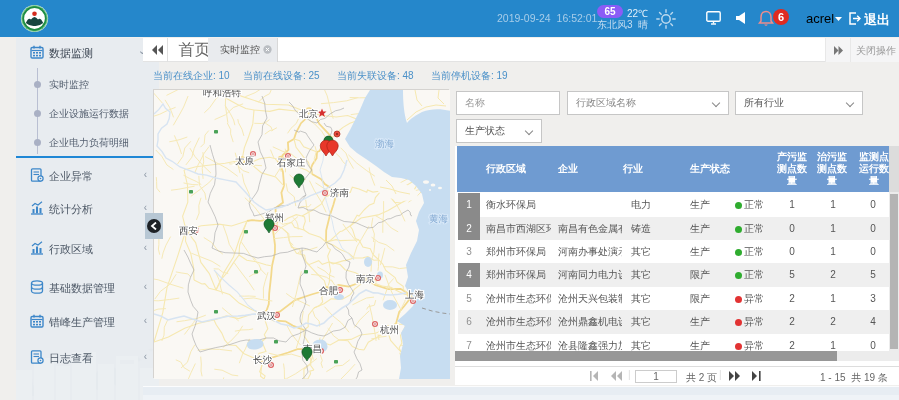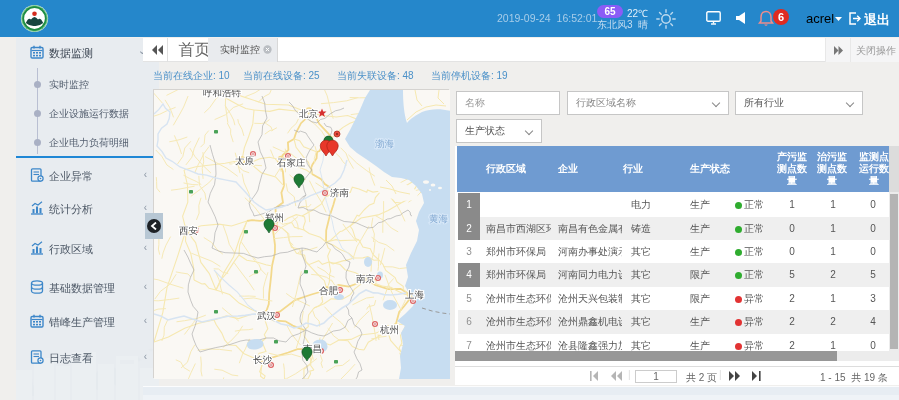--- a/index.html
+++ b/index.html
@@ -659,20 +659,21 @@
   <div style="left:29px">行政区域</div>
   <div style="left:101px">企业</div>
   <div style="left:166px">行业</div>
   <div style="left:233px">生产状态</div>
   <div class="ctr" style="left:318px;width:34px">产污监<br>测点数<br>量</div>
   <div class="ctr" style="left:352px;width:46px">治污监<br>测点数<br>量</div>
   <div class="ctr" style="left:400px;width:34px">监测点<br>运行数<br>量</div>
 </div>
 <div class="row" style="top:193.2px;background:#fff;">
     <div class="num numdark" style="left:0;width:22px;">1</div>
+    <div style="left:28px;width:65px;">衡水环保局</div>
     <div style="left:173px;width:45px;">电力</div>
     <div style="left:232px;width:45px;">生产</div>
     <div style="left:277px;width:46px;"><span class="gdot" style="background:#2fac2f"></span>正常</div>
     <div style="left:317px;width:34px;text-align:center">1</div>
     <div style="left:351px;width:48px;text-align:center">1</div>
     <div style="left:399px;width:32px;text-align:center">0</div>
   </div>
 <div class="row" style="top:216.6px;background:#efefef;">
     <div class="num numdark" style="left:0;width:22px;">2</div>
     <div style="left:28px;width:65px;">南昌市西湖区环保局</div>

